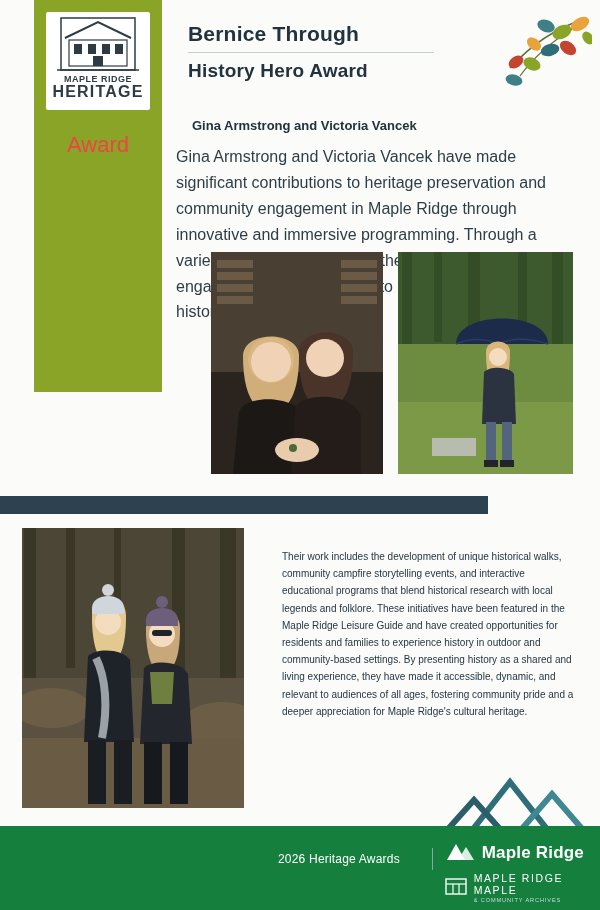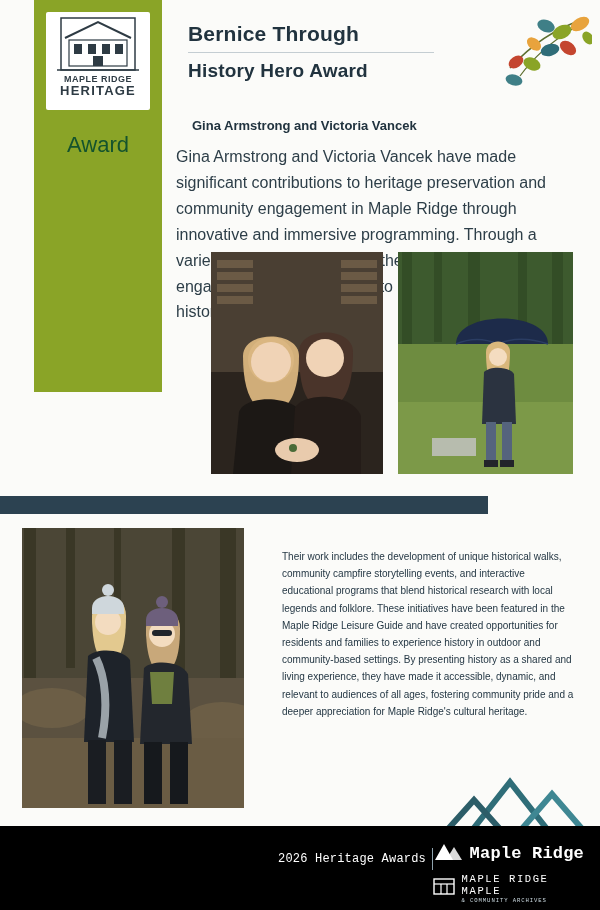--- a/index.html
+++ b/index.html
@@ -59,28 +59,28 @@
   }
   .house-svg { display:block; }
   .logo-text {
     color: #2e3b44;
     font-weight: bold;
     letter-spacing: .5px;
     line-height: 1.05;
     text-align: center;
   }
   .logo-l1 { font-size: 9px; margin-top: 1px; }
-  .logo-l2 { font-size: 13px; letter-spacing: 1.2px; }
+  .logo-l2 { font-size: 16px; letter-spacing: 1.2px; }
   .award-label {
     position: absolute;
     left: 34px;
     top: 130px;
     width: 128px;
     text-align: center;
-    color: #14532d;
+    color: #ef4444;
     font-size: 22px;
     line-height: 1.35;
     font-weight: 500;
     z-index: 5;
   }
 
   
   .header {
     position: absolute;
     left: 188px;
@@ -180,23 +180,22 @@
     width: 160px;
     height: 66px;
     overflow: hidden;
   }
 
   
   .footer {
     position: absolute;
     left: 0; bottom: 0;
     width: 600px; height: 84px;
-    background: #000000;
+    background: #15803d;
     color: #ffffff;
-    font-family: Liberation Mono, monospace;
   }
   .footer-text {
     position: absolute;
     left: 278px; top: 26px;
     font-size: 12px;
     letter-spacing: .2px;
   }
   .footer-divider {
     position: absolute;
     left: 432px; top: 22px;

